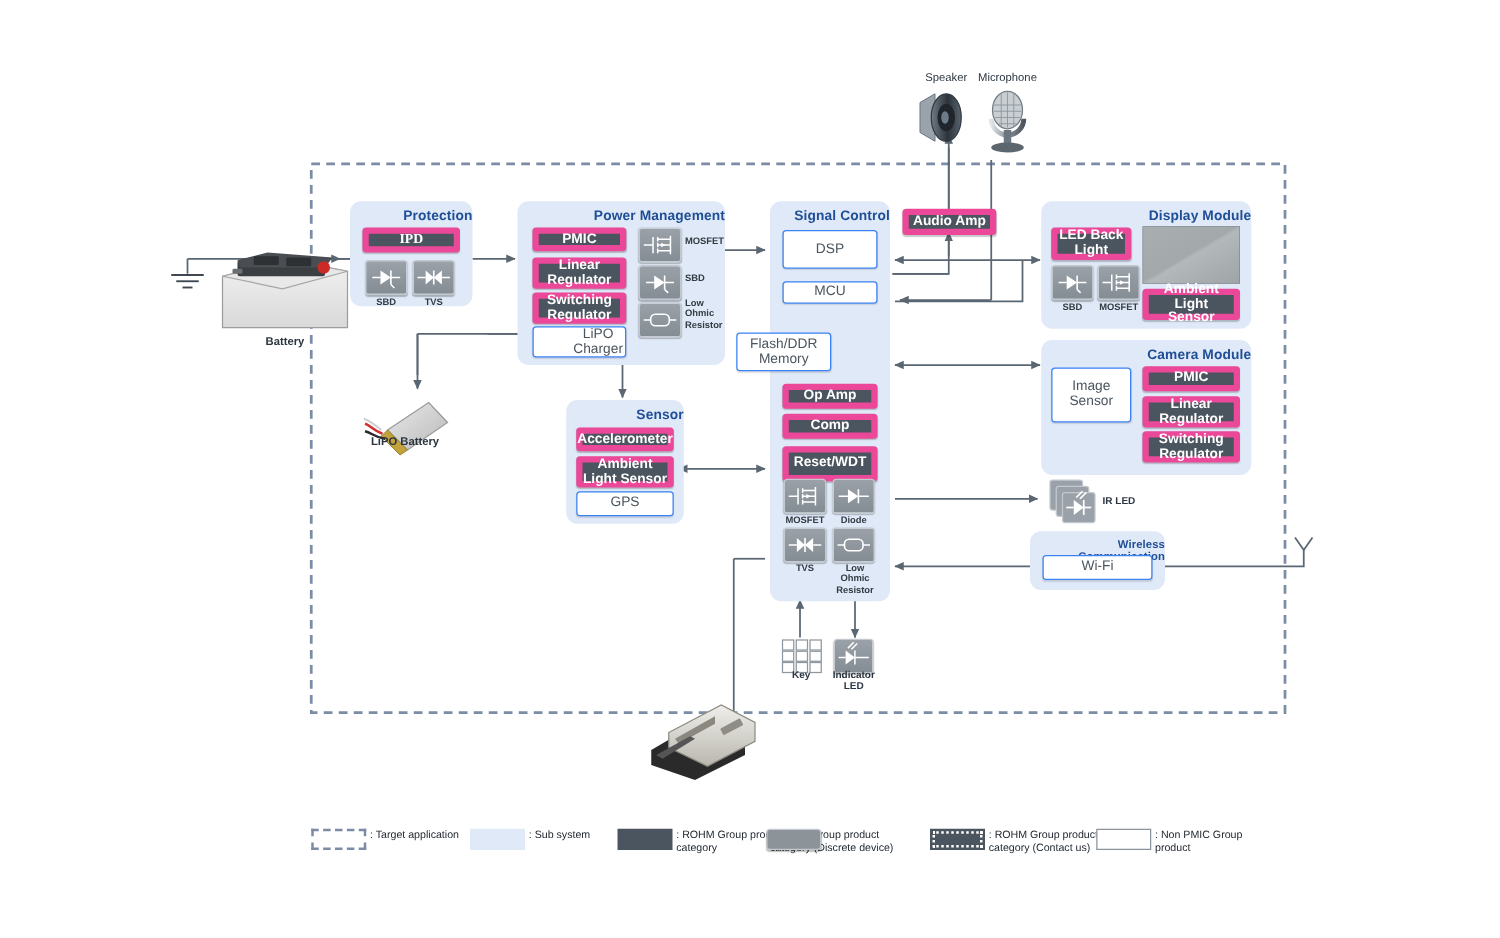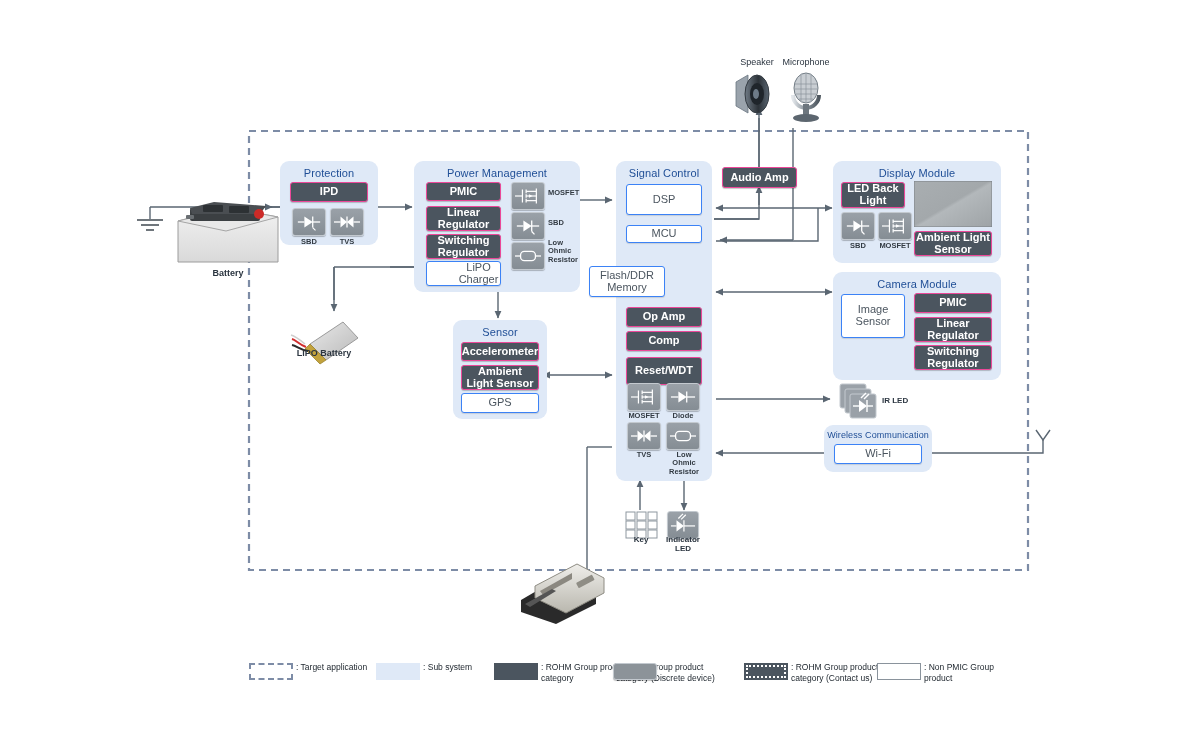--- a/index.html
+++ b/index.html
@@ -18,42 +18,42 @@
 
   
   .subsys{
     position:absolute;
     background:#dfe9f7;
     border-radius:9px;
     box-sizing:border-box;
   }
   .subsys-title{
     position:absolute;left:0;right:0;top:6px;
-    text-align:center;
+    text-align:right;
     color:#1f4e96;
-    font-weight:normal;
+    font-weight:bold;
     font-size:11px;
     letter-spacing:.1px;
   }
 
   
   .pbox{
     position:absolute;
     box-sizing:border-box;
     display:flex;align-items:center;justify-content:center;
     text-align:center;
     font-weight:bold;
     font-size:11px;
     line-height:1.05;
     border-radius:3px;
   }
   .pbox.rohm{
     background:#4b555f;
     color:#ffffff;
-    border:1px solid #ec4899;
+    border:5px solid #ec4899;
     box-shadow:0 1px 1px rgba(0,0,0,.22);
   }
   .pbox.nonrohm{
     background:#ffffff;
     color:#4b555f;
     border:1px solid #3b82f6;
     font-weight:normal;
     box-shadow:0 1px 1px rgba(0,0,0,.12);
   }
 
@@ -286,21 +286,21 @@
         <rect x="648" y="521" width="9" height="8"></rect>
       <rect x="626" y="530" width="9" height="8"></rect>
         <rect x="637" y="530" width="9" height="8"></rect>
         <rect x="648" y="530" width="9" height="8"></rect>
     </g>
   </svg>
 
   <div class="subsys" style="left:280px;top:161px;width:98px;height:84px;">
     <div class="subsys-title">Protection</div>
   </div>
-  <div class="pbox rohm" style="left:290px;top:182px;width:78px;height:20px;">
+  <div class="pbox rohm" style="left:290px;top:182px;width:78px;height:20px;font-family:Liberation Serif, serif;">
     <span>IPD</span>
   </div>
   <div class="disc" style="left:292px;top:208px;">
     <svg viewBox="0 0 34 28">
         <g stroke="#ffffff" stroke-width="1.4" fill="none">
       <line x1="5" y1="14" x2="12" y2="14"></line>
           <polygon points="12,8 12,20 21,14" fill="#fff" stroke="none"></polygon>
       <line x1="21" y1="8" x2="21" y2="20"></line>
           <path d="M21,20 l3,3" stroke-width="1.2"></path>
       <line x1="21" y1="14" x2="29" y2="14"></line>

